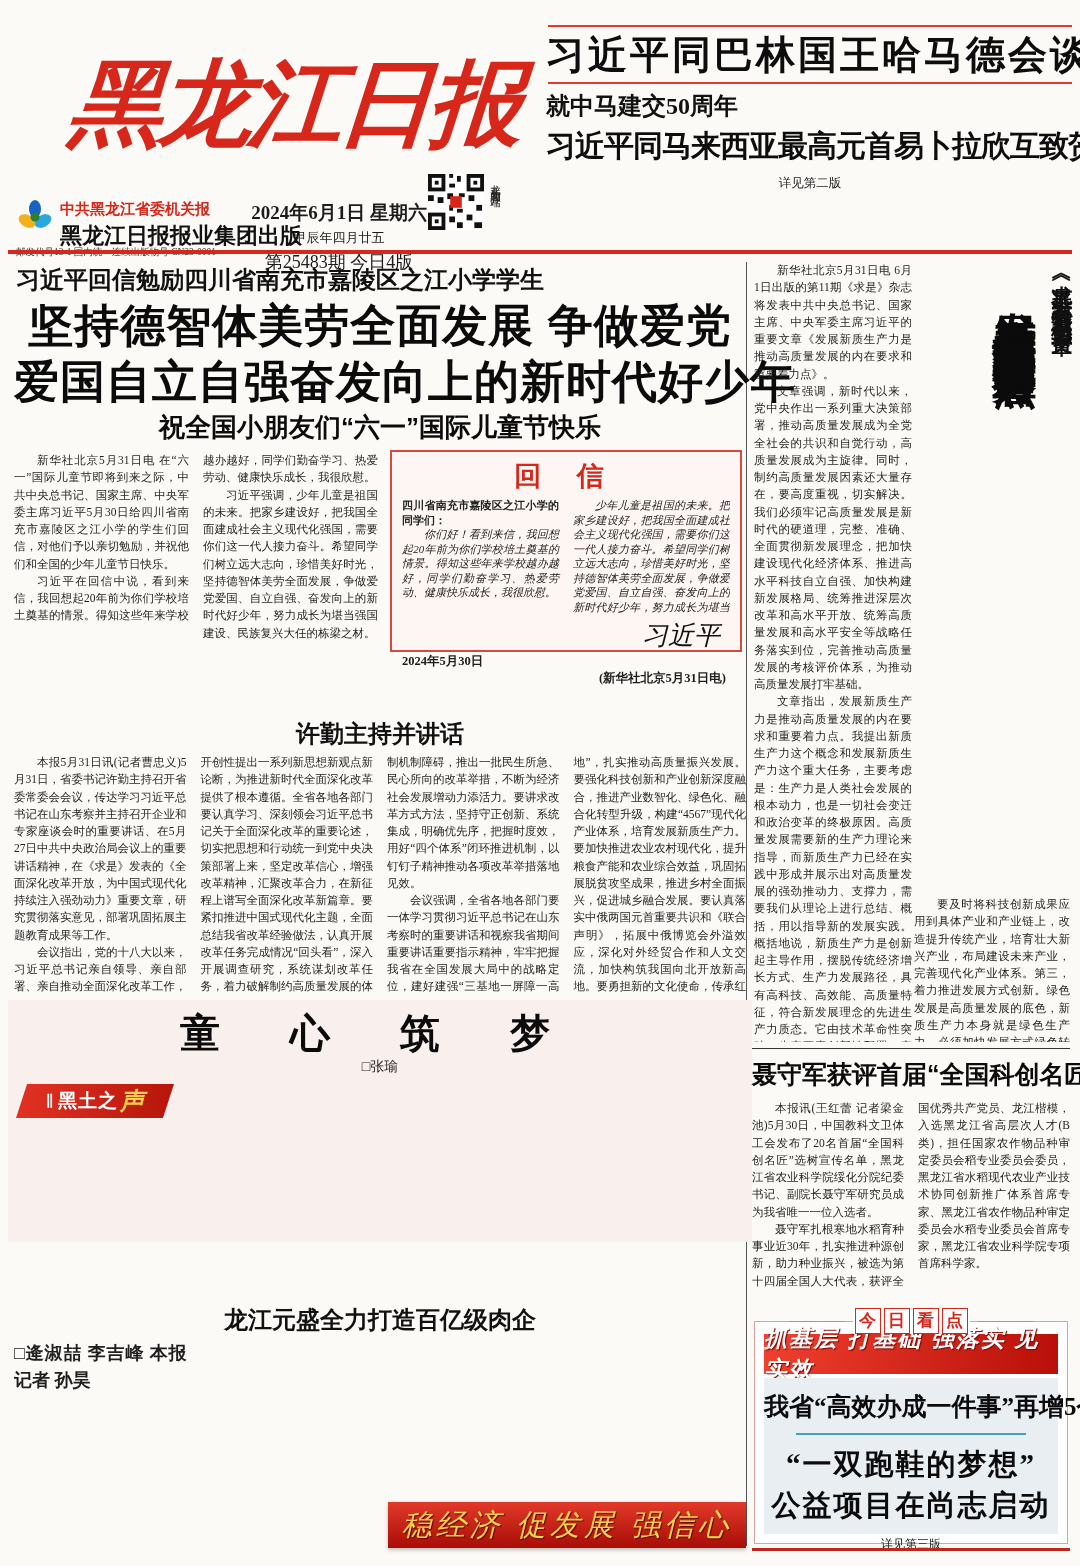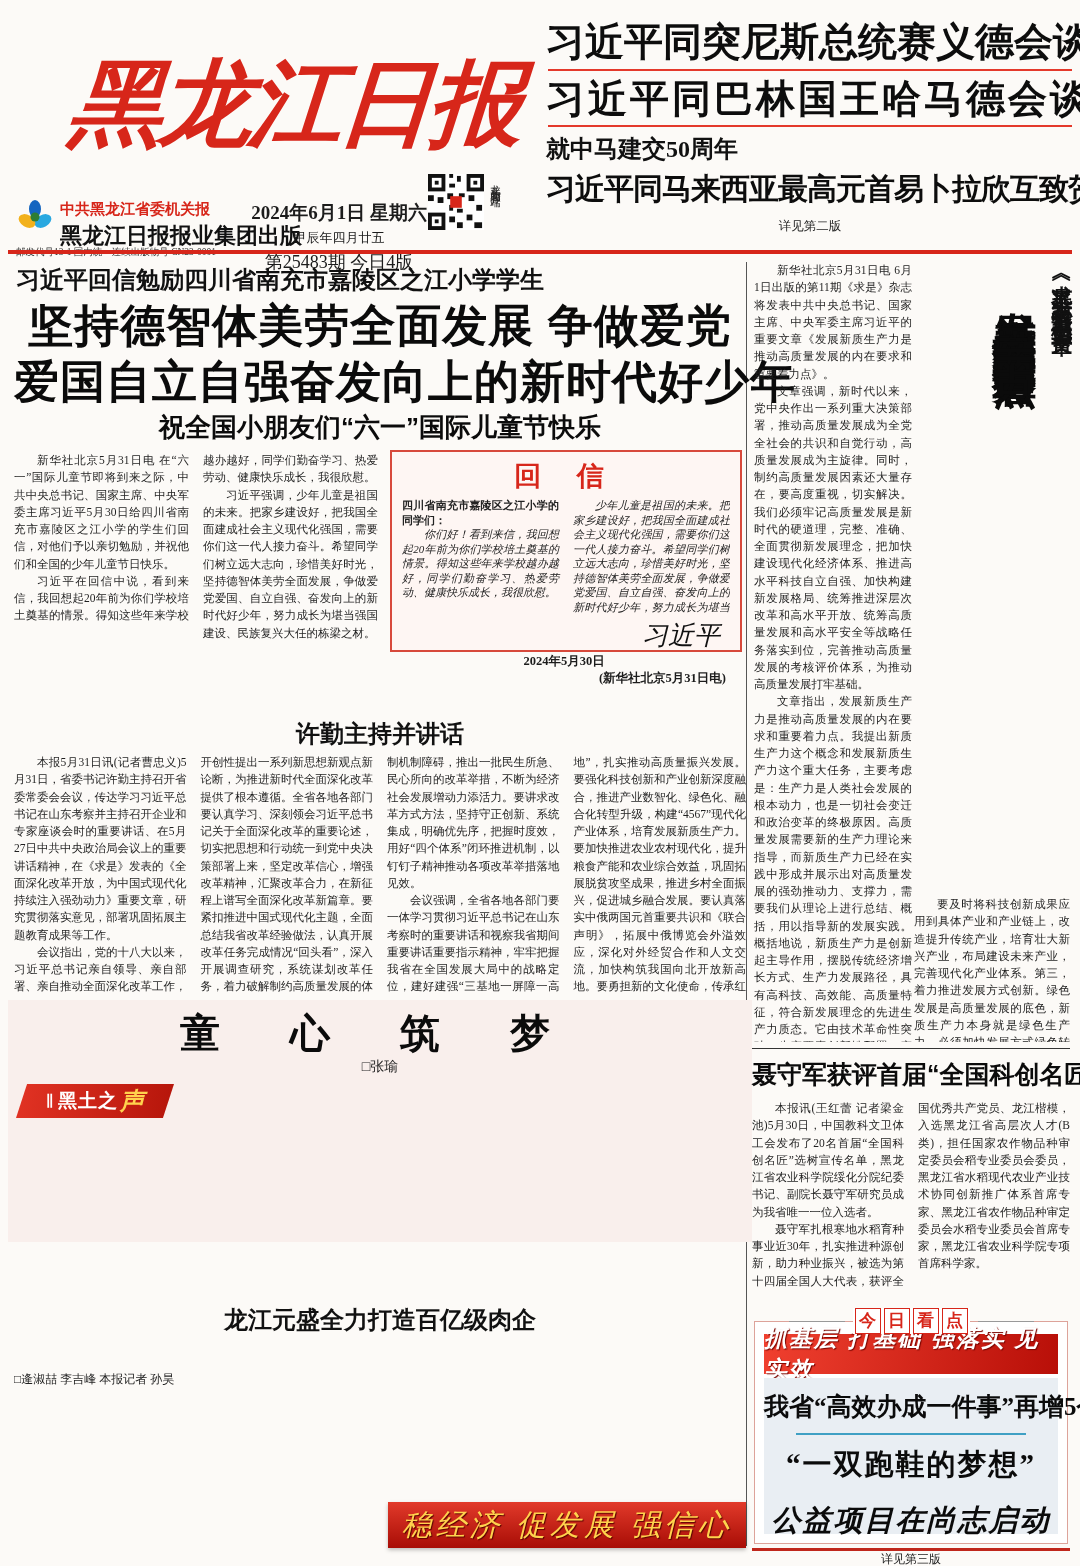--- a/index.html
+++ b/index.html
@@ -46,21 +46,21 @@
   .col-body p{margin:0;text-indent:2em;}
   .letter-box{position:absolute;left:376px;top:0;width:352px;height:202px;border:2px solid #d7493b;
               background:#fef6f3;padding:6px 10px;box-sizing:border-box;}
   .letter-title{text-align:center;color:#d7261a;font-size:27px;font-weight:bold;letter-spacing:14px;
                 font-family:"Liberation Sans","DejaVu Sans",sans-serif;margin:0 0 4px 0;}
   .letter-cols{column-count:2;column-gap:14px;height:118px;overflow:hidden;
                font-size:11px;line-height:1.32;text-align:justify;font-style:italic;color:#222;}
   .letter-cols p{margin:0;text-indent:2em;}
   .letter-cols p:first-child{text-indent:0;font-weight:bold;font-style:normal;}
   .letter-sign{text-align:right;font-size:26px;font-style:italic;margin:2px 10px 0 0;color:#111;}
-  .letter-date{text-align:center;font-size:12.5px;font-weight:bold;margin-right:4px;}
+  .letter-date{text-align:left;font-size:12.5px;font-weight:bold;margin-right:4px;}
   .letter-wire{text-align:right;font-size:12.5px;font-weight:bold;margin-right:4px;}
   
   .swei-title{position:absolute;left:0;top:398px;width:732px;text-align:center;font-size:45px;font-weight:900;
               font-family:"Liberation Sans","DejaVu Sans",sans-serif;letter-spacing:10px;color:#0b0b0b;}
   .swei-sub{position:absolute;left:0;top:456px;width:732px;text-align:center;font-size:24px;font-weight:bold;color:#111;}
   .swei-body{position:absolute;left:0;top:492px;width:732px;height:242px;column-count:4;}
   
   .tongxin-panel{position:absolute;left:-6px;top:738px;width:744px;height:242px;background:#f9efec;}
   .tx-title{position:absolute;left:0;top:744px;width:732px;text-align:center;font-size:40px;font-weight:bold;
             letter-spacing:30px;color:#0b0b0b;}
@@ -70,21 +70,21 @@
               clip-path:polygon(7% 0,100% 0,93% 100%,0 100%);display:flex;align-items:center;justify-content:center;
               margin:2px 0 8px 2px;}
   .soil-badge .slashes{color:#fff;font-weight:bold;font-size:15px;margin-right:4px;font-style:italic;}
   .soil-badge .txt{color:#fff;font-weight:900;font-size:19px;font-family:"Liberation Sans",sans-serif;letter-spacing:1px;}
   .soil-badge .sheng{color:#ffd24d;font-weight:900;font-size:24px;font-style:italic;margin-left:2px;}
   
   .hn-title{position:absolute;left:0;top:984px;width:732px;text-align:center;font-size:46px;font-weight:900;
             font-family:"Liberation Sans","DejaVu Sans",sans-serif;letter-spacing:5px;color:#0b0b0b;white-space:nowrap;}
   .hn-sub{position:absolute;left:0;top:1042px;width:732px;text-align:center;font-size:24px;font-weight:bold;color:#111;}
   .hn-body{position:absolute;left:0;top:1078px;width:732px;height:224px;column-count:4;}
-  .hn-byline{font-weight:normal;font-size:12px;margin-bottom:6px;margin-top:30px;}
+  .hn-byline{font-weight:bold;font-size:18px;margin-bottom:6px;}
   .stab-banner{position:absolute;left:374px;top:1240px;width:358px;height:46px;
                background:linear-gradient(180deg,#e23a2a,#a80d06);display:flex;align-items:center;justify-content:center;
                box-shadow:0 2px 4px rgba(0,0,0,.25);}
   .stab-banner span{color:#ffd24d;font-size:30px;font-weight:400;font-style:italic;letter-spacing:4px;
                     font-family:"Liberation Sans","DejaVu Sans",sans-serif;text-shadow:1px 1px 1px #5c0400;}
   
   .q-leftcol{position:absolute;left:2px;top:0;width:158px;height:780px;}
   .q-headline{position:absolute;left:162px;top:16px;width:134px;height:608px;writing-mode:vertical-rl;
               font-size:44px;font-weight:900;font-family:"Liberation Sans","DejaVu Sans",sans-serif;
               line-height:66px;letter-spacing:2px;color:#0b0b0b;overflow:hidden;}
@@ -106,21 +106,21 @@
   .focus-chars span{display:block;width:24px;height:24px;line-height:24px;text-align:center;border:1px solid #d7261a;
                     color:#d7261a;font-size:17px;font-weight:900;font-family:"Liberation Sans",sans-serif;}
   .focus-banner{position:absolute;left:12px;top:26px;right:12px;height:40px;
                 background:linear-gradient(100deg,#f0402f,#b80f08);display:flex;align-items:center;justify-content:flex-end;}
   .focus-banner span{color:#fff;font-size:23px;font-weight:900;font-family:"Liberation Sans",sans-serif;
                      letter-spacing:2px;font-style:italic;text-shadow:1px 1px 1px #7a0600;}
   .focus-panel{position:absolute;left:12px;top:70px;right:12px;bottom:10px;background:#e9eef3;text-align:center;padding-top:12px;}
   .focus-item1{font-size:25px;font-weight:900;color:#0b0b0b;white-space:nowrap;}
   .focus-div{width:230px;height:2px;background:#3fa0c4;margin:10px auto;}
   .focus-item2a{font-size:29px;font-weight:900;letter-spacing:2px;color:#0b0b0b;}
-  .focus-item2b{font-size:29px;font-weight:900;letter-spacing:2px;color:#0b0b0b;margin-top:16px;font-style:italic;}
+  .focus-item2b{font-size:29px;font-weight:900;letter-spacing:2px;color:#0b0b0b;margin-top:1px;}
   .focus-see{font-size:12px;margin-top:10px;color:#222;}
   .r-bottomline{position:absolute;left:0;top:1286px;width:318px;height:3px;background:#c0271c;}
 </style>
 </head>
 <body>
 
 <div class="page">
 
   <div class="brand">黑龙江日报</div>
 
@@ -174,21 +174,20 @@
           <rect x="3.5" y="3.5" width="2" height="2"></rect>
           <rect x="23.5" y="3.5" width="2" height="2"></rect>
           <rect x="3.5" y="23.5" width="2" height="2"></rect>
         </g>
       <rect x="11.5" y="11.5" width="6" height="6" fill="#d7261a"></rect>
     </svg>
   </div>
   <div class="qr-caption">龙头新闻客户端</div>
 
   <div class="top-heads">
-    <div class="top-h1">习近平同突尼斯总统赛义德会谈</div>
     <div class="red-underline"></div>
     <div class="top-h1 top-h2">习近平同巴林国王哈马德会谈</div>
     <div class="red-underline"></div>
     <div class="top-kicker">就中马建交50周年</div>
     <div class="top-h3">习近平同马来西亚最高元首易卜拉欣互致贺电</div>
     <div class="see-page">详见第二版</div>
   </div>
 
   <div class="red-rule"></div>
   <div class="v-divider"></div>

